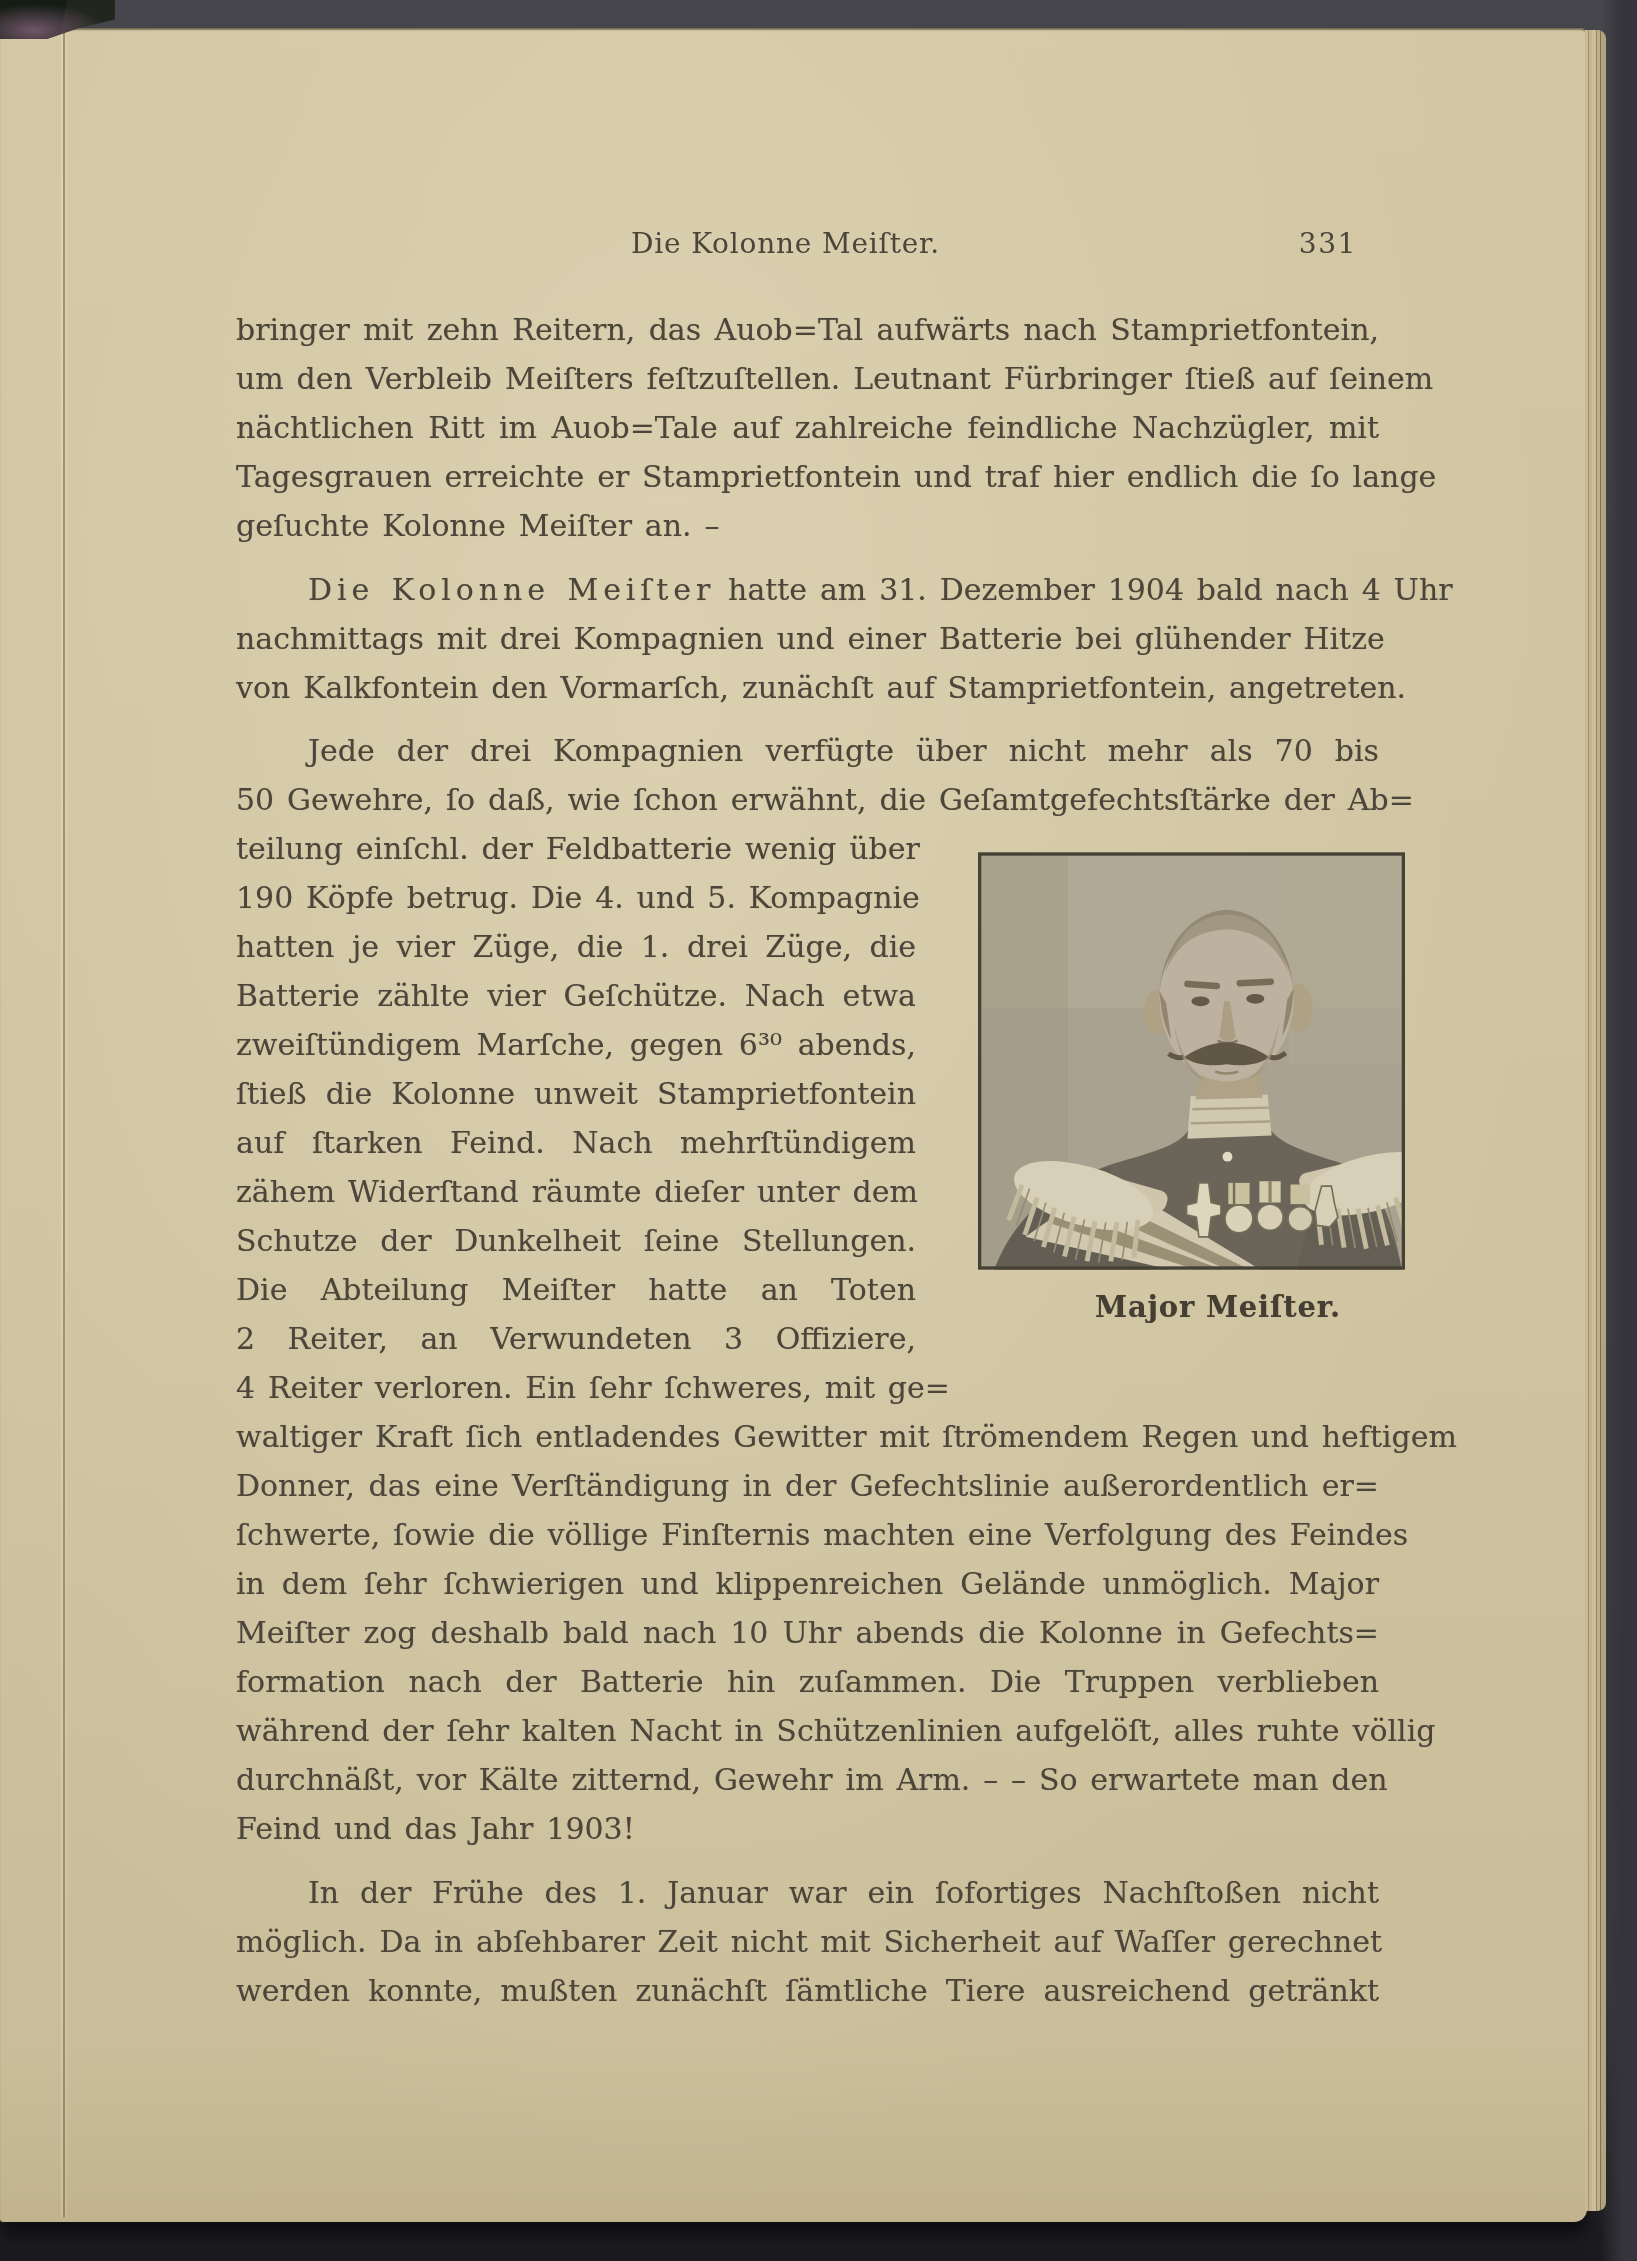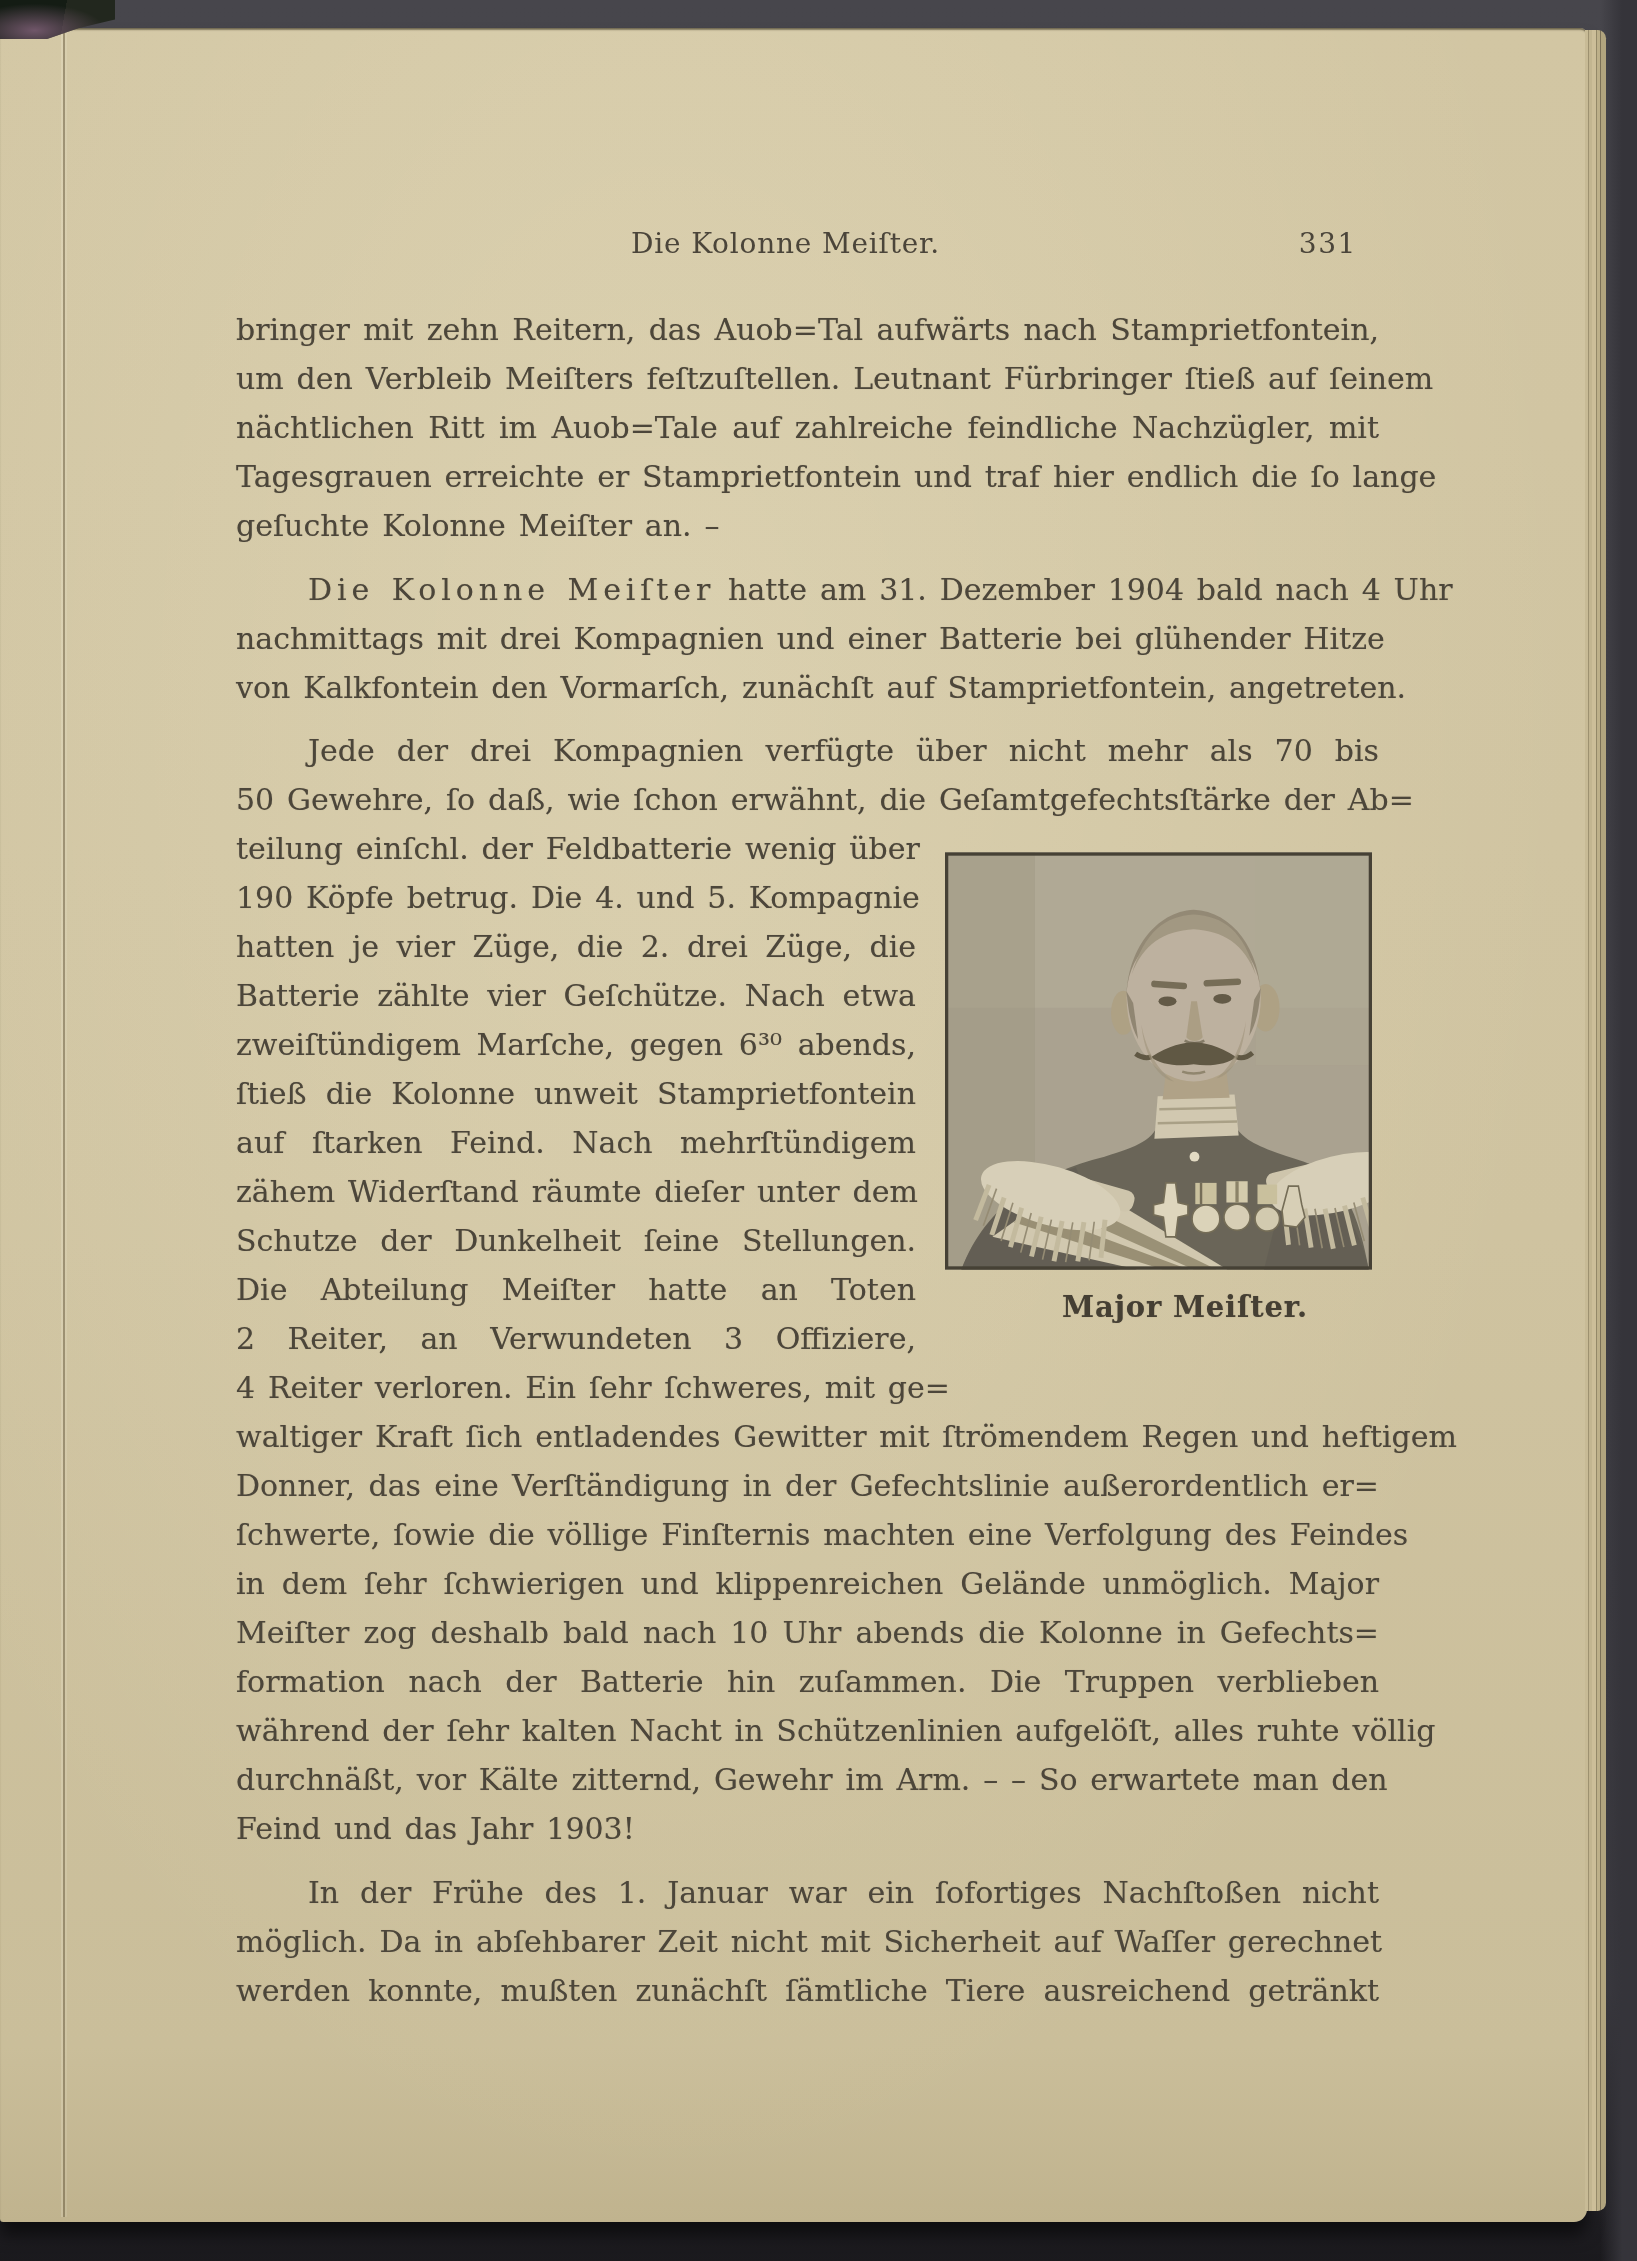--- a/index.html
+++ b/index.html
@@ -41,21 +41,21 @@
         color:#4c463a;font-size:30px;
         text-shadow:0 0 0.8px rgba(76,70,58,.35);margin-left:22px;}
   .line{height:49px;line-height:49px;word-spacing:3.3px;white-space:nowrap;}
   .just{text-align:justify;text-align-last:justify;}
   .ind{padding-left:72px;}
   .gesperrt{letter-spacing:4.9px;}
   .block{position:relative;}
   .gap{margin-top:14.7px;}
   .narrow{width:680px;}
 
-  .figure{position:absolute;left:709px;top:547px;width:480px;z-index:5;}
+  .figure{position:absolute;left:742px;top:547px;width:480px;z-index:5;}
   .figure svg{display:block;}
   .caption{margin-top:19.6px;text-align:center;font-weight:700;font-size:29px;
         color:#453f33;letter-spacing:0.8px;text-shadow:0 0 0.8px rgba(60,54,42,.4);}
 </style>
 </head>
 <body>
 
 <div class="scene">
   <div class="page"></div>
   <div class="edge-stack"></div>
@@ -81,21 +81,21 @@
         <div class="line just">nachmittags mit drei Kompagnien und einer Batterie bei glühender Hitze</div>
         <div class="line just">von Kalkfontein den Vormarſch, zunächſt auf Stamprietfontein, angetreten.</div>
       </div>
     <div class="block gap">
         <div class="line just ind">Jede der drei Kompagnien verfügte über nicht mehr als 70 bis</div>
         <div class="line just">50 Gewehre, ſo daß, wie ſchon erwähnt, die Geſamtgefechtsſtärke der Ab=</div>
       </div>
     <div class="block narrow">
         <div class="line just">teilung einſchl. der Feldbatterie wenig über</div>
         <div class="line just">190 Köpfe betrug.  Die 4. und 5. Kompagnie</div>
-        <div class="line just">hatten je vier Züge, die 2. drei Züge, die</div>
+        <div class="line just">hatten je vier Züge, die 1. drei Züge, die</div>
         <div class="line just">Batterie zählte vier Geſchütze.  Nach etwa</div>
         <div class="line just">zweiſtündigem Marſche, gegen 6³⁰ abends,</div>
         <div class="line just">ſtieß die Kolonne unweit Stamprietfontein</div>
         <div class="line just">auf ſtarken Feind.  Nach mehrſtündigem</div>
         <div class="line just">zähem Widerſtand räumte dieſer unter dem</div>
         <div class="line just">Schutze der Dunkelheit ſeine Stellungen.</div>
         <div class="line just">Die Abteilung Meiſter hatte an Toten</div>
         <div class="line just">2 Reiter, an Verwundeten 3 Offiziere,</div>
         <div class="line just">4 Reiter verloren.  Ein ſehr ſchweres, mit ge=</div>
       </div>

